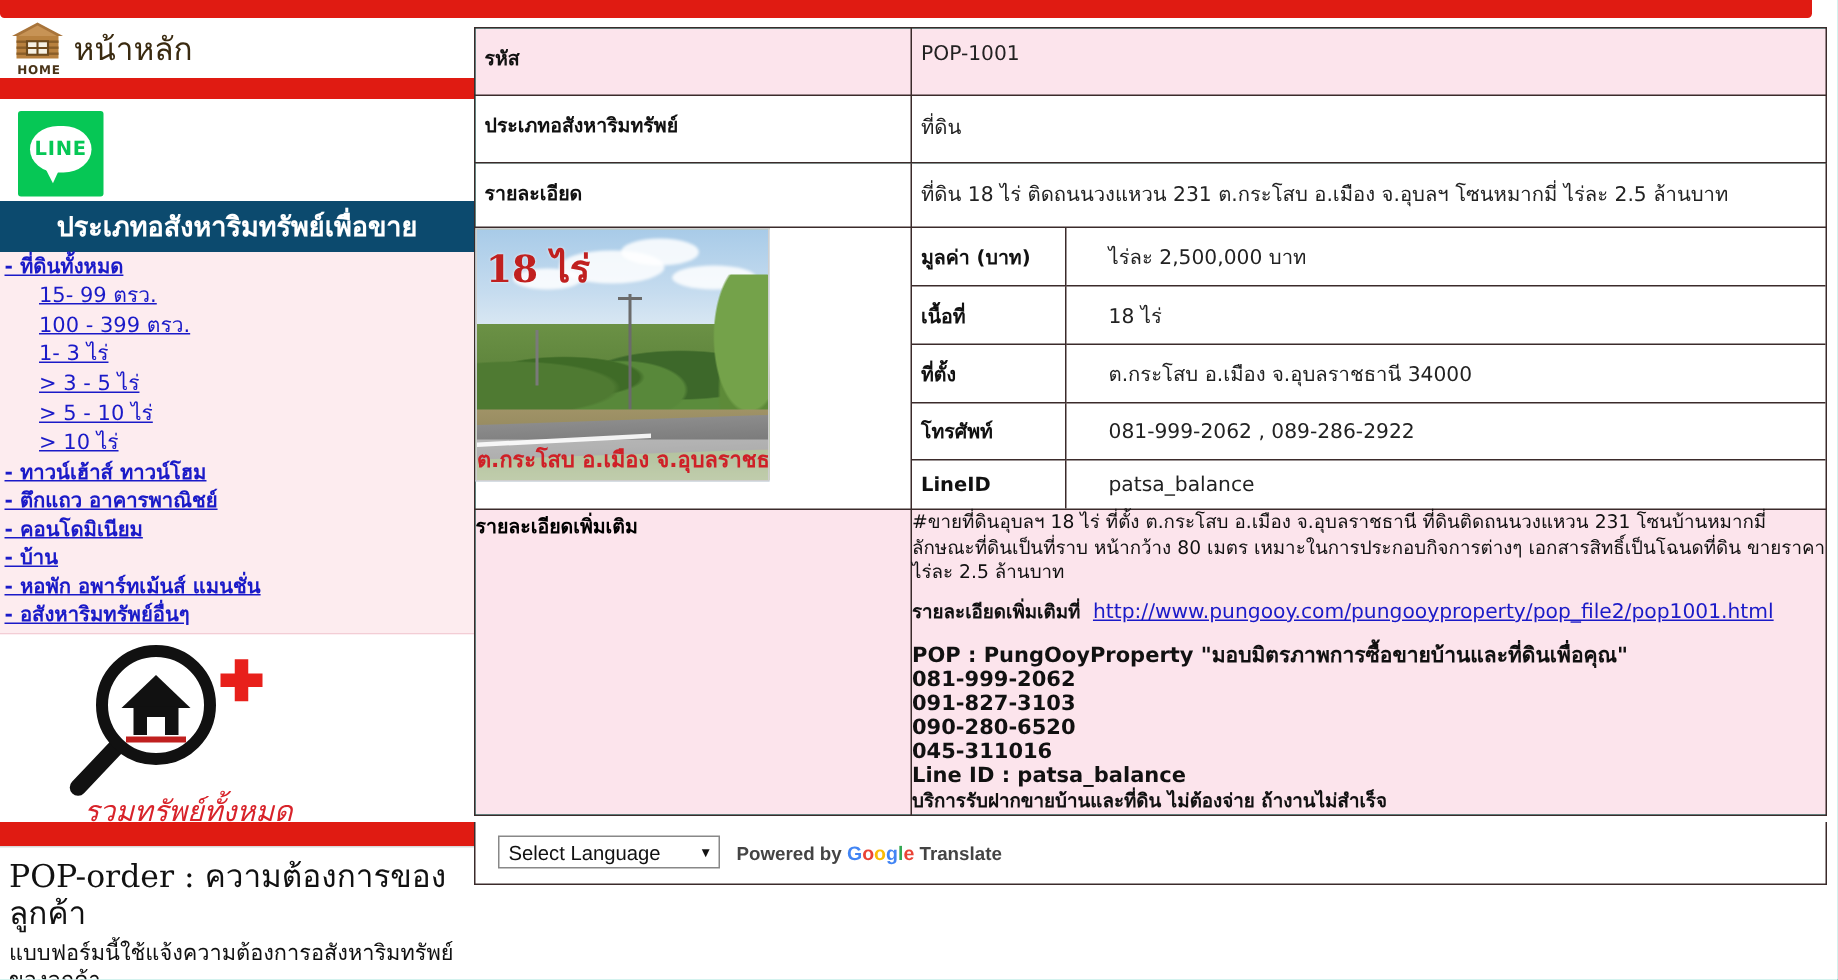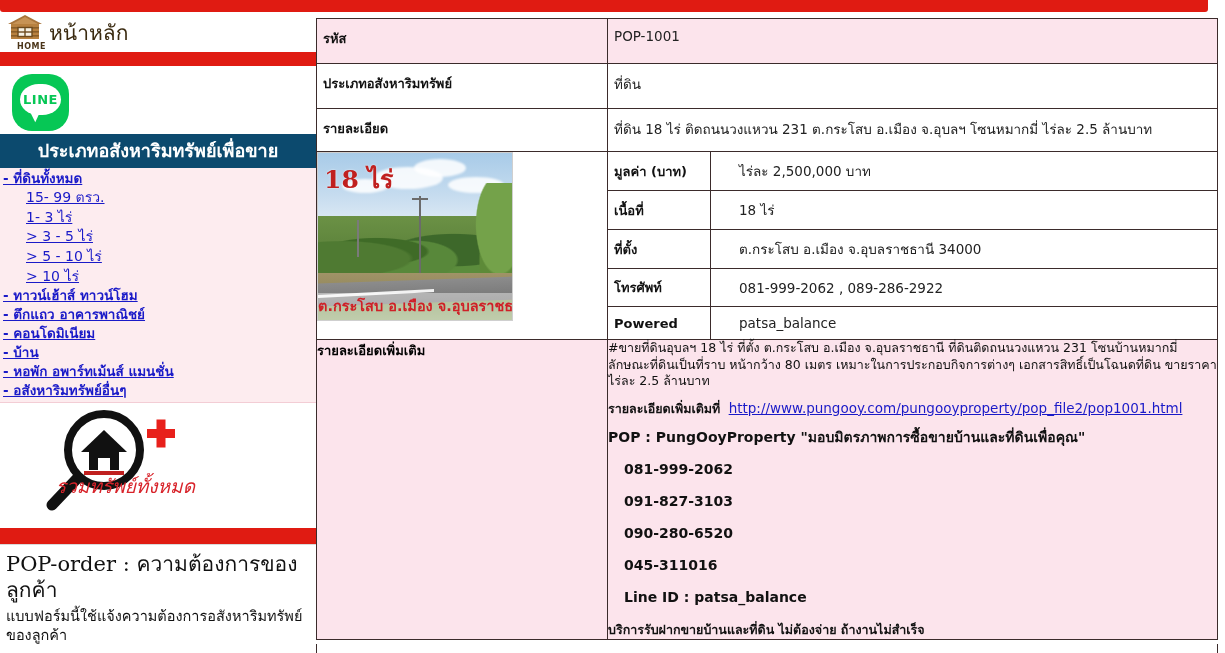--- a/index.html
+++ b/index.html
@@ -68,21 +68,21 @@
     left: 3px;
     top: 0;
     width: 36px;
     height: 27px;
   }
   .home-icon .homeword {
     position: absolute;
     left: 2px;
     bottom: -1px;
     width: 40px;
-    text-align: right;
+    text-align: center;
     font-size: 8px;
     font-weight: bold;
     letter-spacing: 0.5px;
     color: #4a3418;
     font-family: "DejaVu Sans", sans-serif;
   }
   .home-label {
     font-size: 21px;
     color: #3a2a10;
     margin-left: 3px;
@@ -100,21 +100,21 @@
 
   
   .line-wrap {
     height: 68px;
     padding: 8px 0 0 12px;
     box-sizing: border-box;
   }
   .line-logo {
     width: 57px;
     height: 57px;
-    border-radius: 20px;
+    border-radius: 2px;
     background: #06c755;
     position: relative;
   }
   .line-bubble {
     position: absolute;
     left: 8px;
     top: 10px;
     width: 41px;
     height: 31px;
     background: #ffffff;
@@ -189,21 +189,21 @@
   
   .search-all {
     position: relative;
     height: 125px;
     background: #ffffff;
   }
   .search-all svg { position: absolute; left: 34px; top: 2px; }
   .search-all .caption {
     position: absolute;
     left: 56px;
-    top: 68px;
+    top: 102px;
     color: #d8232a;
     font-size: 19px;
     font-style: italic;
     font-family: "DejaVu Serif", "Liberation Serif", serif;
     white-space: nowrap;
   }
 
   
   .pop-order {
     padding: 7px 6px 0 6px;
@@ -413,21 +413,21 @@
     margin-left: 4px;
     font-family: "DejaVu Sans", "Liberation Sans", sans-serif;
   }
   .extra-slogan {
     margin: 0;
     font-weight: bold;
     font-size: 14px;
     font-family: "DejaVu Sans", "Liberation Sans", sans-serif;
   }
   .extra-phone {
-    margin: 16px;
+    margin: 0;
     font-weight: bold;
     font-size: 14px;
     line-height: 1.14;
     font-family: "DejaVu Sans", "Liberation Sans", sans-serif;
   }
   .extra-tail {
     margin: 0;
     font-weight: bold;
     font-size: 12.5px;
     font-family: "DejaVu Sans", "Liberation Sans", sans-serif;
@@ -510,20 +510,21 @@
           <span class="line-bubble"></span>
           <span class="line-text">LINE</span>
         </div>
       </div>
 
       <div class="cat-header">ประเภทอสังหาริมทรัพย์เพื่อขาย</div>
 
       <div class="nav-list">
         <a class="nav-item top">- ที่ดินทั้งหมด</a>
         <a class="nav-item sub">15- 99 ตรว.</a>
+        <a class="nav-item sub">100 - 399 ตรว.</a>
         <a class="nav-item sub">1- 3 ไร่</a>
         <a class="nav-item sub">&gt; 3 - 5 ไร่</a>
         <a class="nav-item sub">&gt; 5 - 10 ไร่</a>
         <a class="nav-item sub">&gt; 10 ไร่</a>
         <a class="nav-item top">- ทาวน์เฮ้าส์ ทาวน์โฮม</a>
         <a class="nav-item top">- ตึกแถว อาคารพาณิชย์</a>
         <a class="nav-item top">- คอนโดมิเนียม</a>
         <a class="nav-item top">- บ้าน</a>
         <a class="nav-item top">- หอพัก อพาร์ทเม้นส์ แมนชั่น</a>
         <a class="nav-item top">- อสังหาริมทรัพย์อื่นๆ</a>
@@ -612,21 +613,21 @@
                   </tr>
                   <tr>
                     <td class="k">ที่ตั้ง</td>
                     <td class="v">ต.กระโสบ อ.เมือง จ.อุบลราชธานี 34000</td>
                   </tr>
                   <tr>
                     <td class="k">โทรศัพท์</td>
                     <td class="v">081-999-2062 , 089-286-2922</td>
                   </tr>
                   <tr>
-                    <td class="k">Powered</td>
+                    <td class="k">LineID</td>
                     <td class="v">patsa_balance</td>
                   </tr>
                 </tbody>
               </table>
             </td>
           </tr>
 
           <tr class="row-extra">
             <td class="extra-label">รายละเอียดเพิ่มเติม</td>
             <td class="extra-body">

